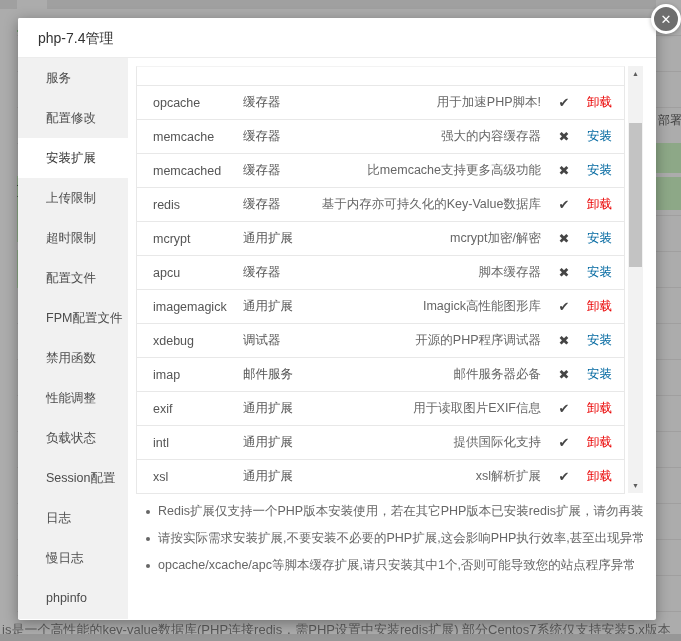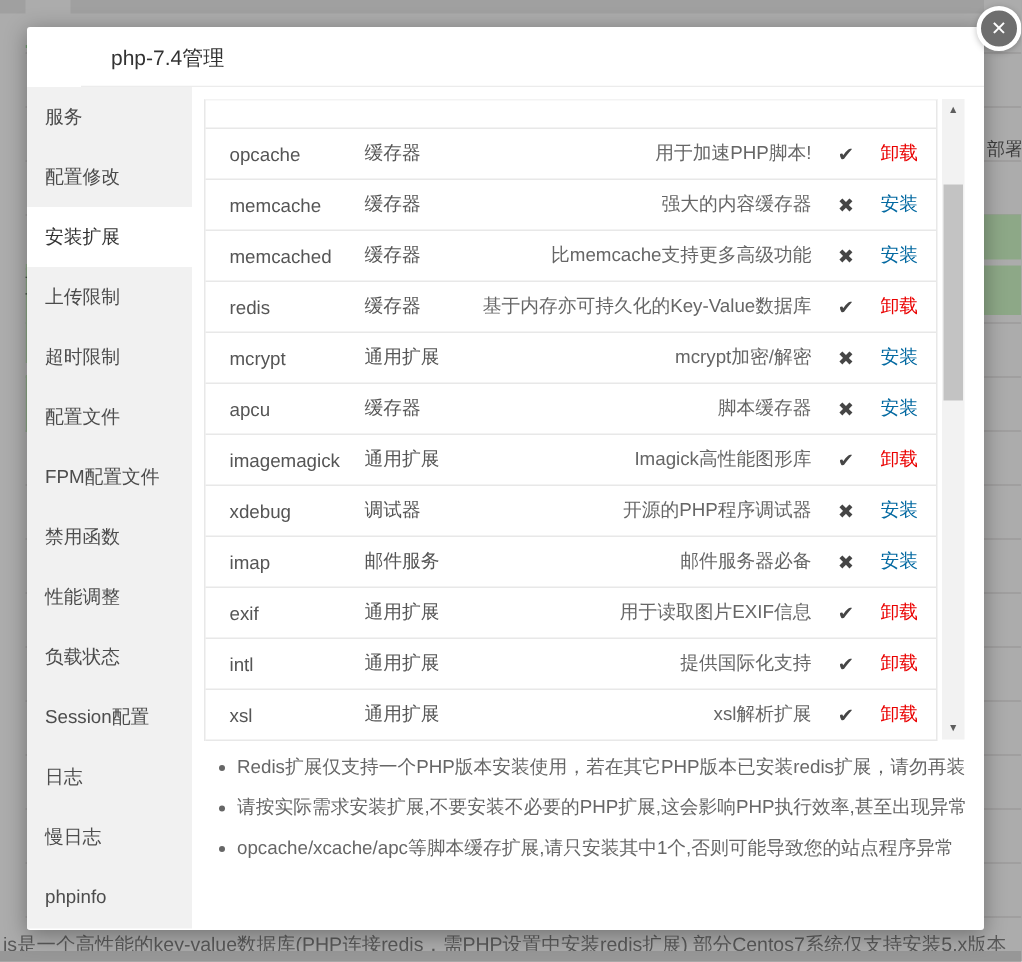--- a/index.html
+++ b/index.html
@@ -20,30 +20,30 @@
   .bg-frag.red { color:#9c4f43; }
   .bg-frag-right { position:absolute; left:2px; white-space:nowrap; font-size:12px; color:#3d3d3d; }
   .bg-bottom-text { position:absolute; left:2px; top:621px; width:679px; white-space:nowrap; overflow:hidden;
                     font-size:13px; color:#595959; z-index:1; }
   .bg-bottom-strip { position:absolute; left:0; top:634px; width:100%; height:7px; background:#979797; z-index:1; }
 
   
   .modal { position:absolute; left:18px; top:18px; width:638px; height:602px; background:#fff;
            border-radius:2px; box-shadow:0 3px 14px rgba(0,0,0,.35); z-index:5; }
   .modal-header { height:40px; line-height:40px; padding-left:20px; font-size:14px; color:#333;
-                  background:#fff; border-bottom:1px solid #ececec; border-radius:2px 2px 0 0;margin-left:36px; }
+                  background:#fff; border-bottom:1px solid #ececec; border-radius:2px 2px 0 0; }
   .close-btn { position:absolute; left:633px; top:-14px; width:30px; height:30px; border-radius:50%;
                background:#6e6e6e; border:3px solid #fff; color:#fff; font-size:13px; font-weight:bold;
                display:flex; align-items:center; justify-content:center; cursor:pointer; z-index:9;
                box-shadow:0 1px 4px rgba(0,0,0,.25); }
   .modal-body { display:flex; height:561px; }
 
   
   .sidebar { width:110px; background:#f1f1f1; flex:none; }
-  .side-item { height:40px; line-height:40px; padding-left:12px; font-size:12.5px; color:#4c4c4c; cursor:pointer; }
+  .side-item { height:40px; line-height:40px; padding-left:28px; font-size:12.5px; color:#4c4c4c; cursor:pointer; }
   .side-item.selected { background:#fff; color:#333; }
 
   
   .content { position:relative; flex:1; background:#fff; border-radius:0 0 2px 0;padding-left:39px; }
 
   .ext-table { position:absolute; left:8px; top:8px; width:489px;
                border-left:1px solid #e8e8e8; border-right:1px solid #e8e8e8; border-top:1px solid #f3f3f3; }
   .sliver-row { height:19px; border-bottom:1px solid #e8e8e8; }
   .ext-row { display:grid; grid-template-columns:106px 66px 232px 46px auto; align-items:center;
              height:34px; border-bottom:1px solid #e8e8e8; font-size:12.5px; color:#555; }
@@ -88,21 +88,21 @@
         <span class="bg-frag" style="top: 372px;">SQL</span>
         <span class="bg-frag" style="top: 407px;">P是</span>
         <span class="bg-frag" style="top: 442px;">P是</span>
         <span class="bg-frag" style="top: 538px;">eFT</span>
         <span class="bg-frag" style="top: 574px;">sWe</span>
       </div>
   </div>
   <div class="bg-strip right">
     <div class="bg-patch" style="left:0;top:143px;width:25px;height:30px;"></div>
     <div class="bg-patch" style="left:0;top:177px;width:25px;height:33px;"></div>
-    <span class="bg-frag-right" style="top:91px;">部署</span>
+    <span class="bg-frag-right" style="top:112px;">部署</span>
   </div>
   <div class="bg-bottom-text">is是一个高性能的key-value数据库(PHP连接redis，需PHP设置中安装redis扩展) 部分Centos7系统仅支持安装5.x版本</div>
   <div class="bg-bottom-strip"></div>
 
   <div class="modal">
     <div class="close-btn">✕</div>
     <div class="modal-header">php-7.4管理</div>
 
     <div class="modal-body">
       <div class="sidebar" id="sidebar">

